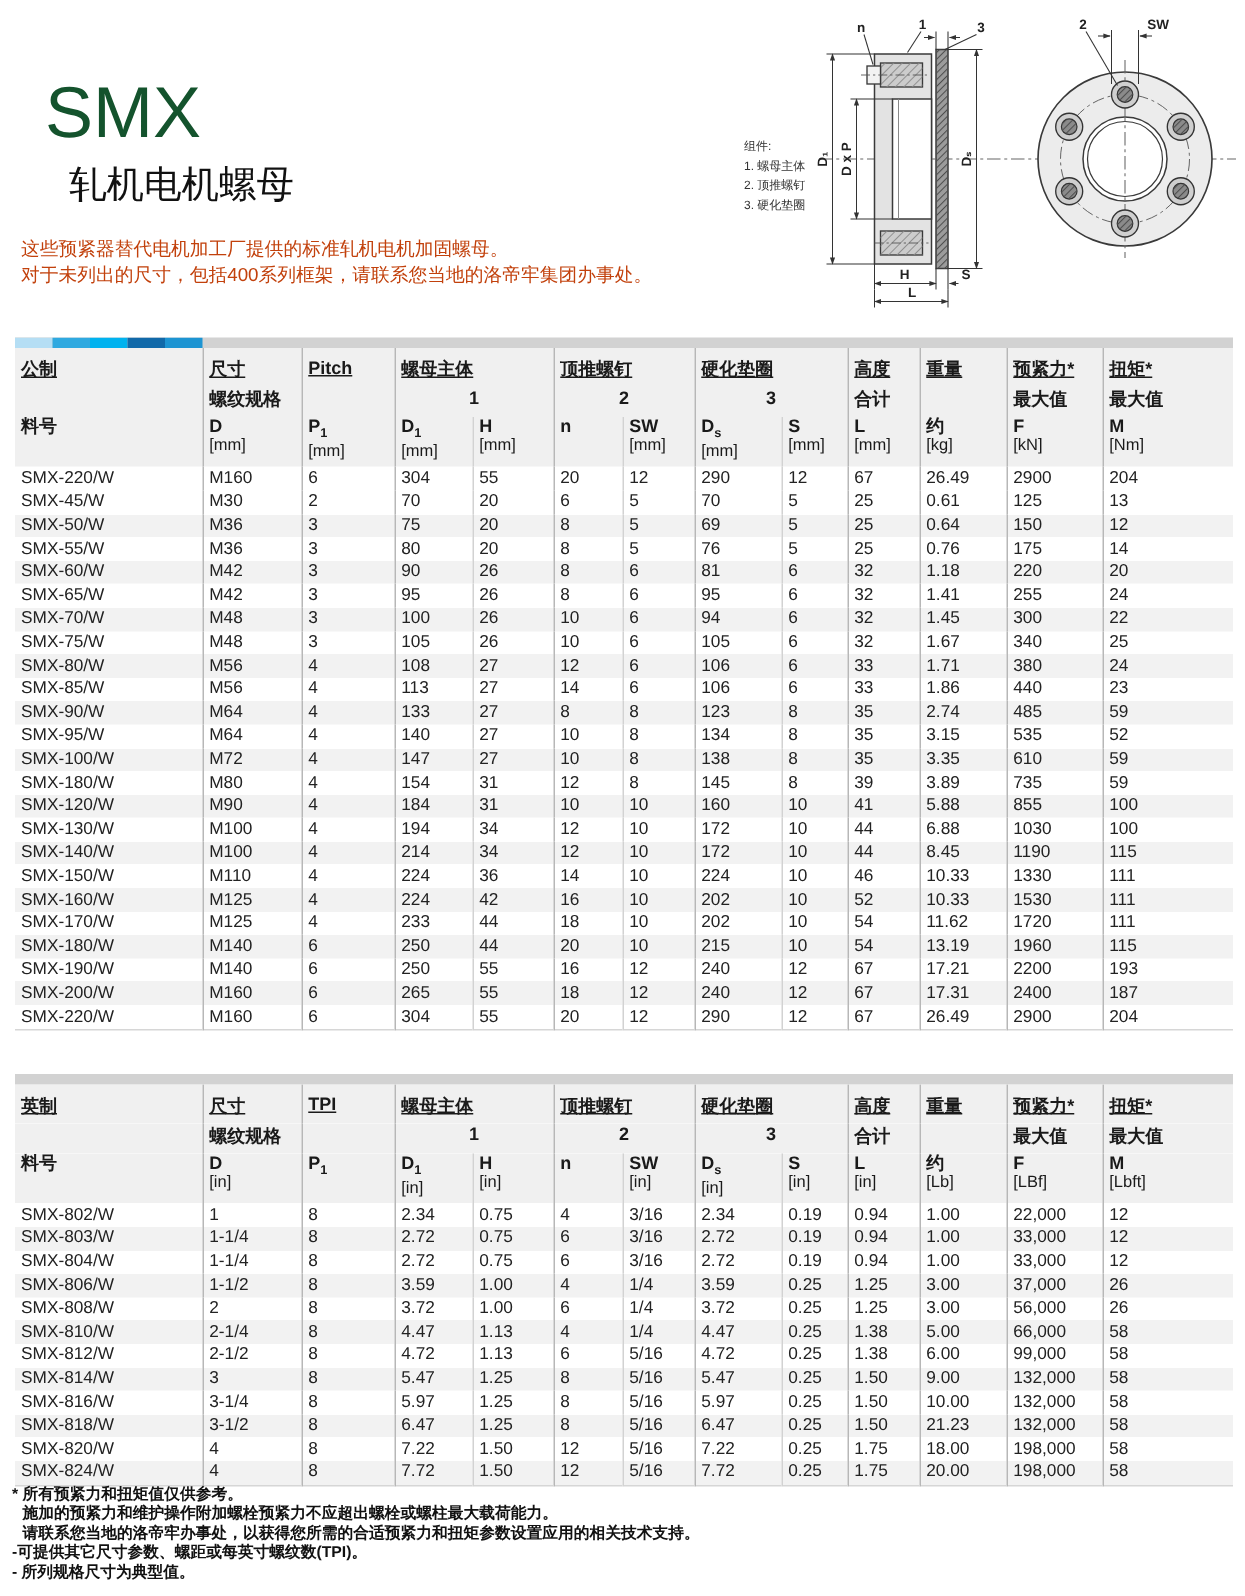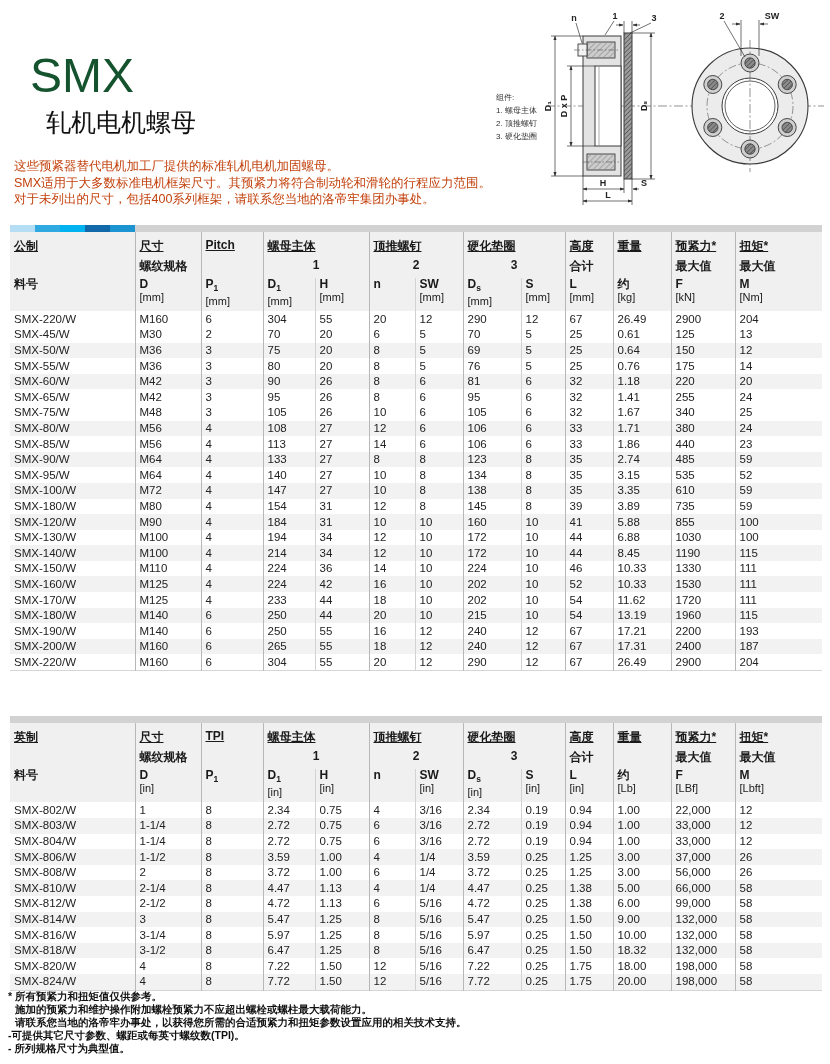--- a/index.html
+++ b/index.html
@@ -36,21 +36,20 @@
 </head>
 <body>
 
 <div class="page">
 
   <div class="title">SMX</div>
   <div class="subtitle">轧机电机螺母</div>
 
   <div class="intro">
     <div>这些预紧器替代电机加工厂提供的标准轧机电机加固螺母。</div>
-    <div>SMX适用于大多数标准电机框架尺寸。其预紧力将符合制动轮和滑轮的行程应力范围。</div>
     <div>对于未列出的尺寸，包括400系列框架，请联系您当地的洛帝牢集团办事处。</div>
   </div>
 
   <svg class="drawing" width="342" height="200" viewBox="0 0 342 200">
     <defs>
       <marker id="arr" viewBox="0 0 10 10" refX="9" refY="5" markerWidth="7" markerHeight="7" orient="auto-start-reverse">
         <path d="M0,1.5 L10,5 L0,8.5 z" fill="#333"></path>
       </marker>
       <pattern id="hatch" width="4" height="4" patternTransform="rotate(45)" patternUnits="userSpaceOnUse">
         <line x1="0" y1="0" x2="0" y2="4" stroke="#8a8a8a" stroke-width="1.2"></line>
@@ -329,20 +328,35 @@
             <td class="is">26</td>
             <td class="gs">8</td>
             <td class="is">6</td>
             <td class="gs">95</td>
             <td class="is">6</td>
             <td class="gs">32</td>
             <td class="gs">1.41</td>
             <td class="gs">255</td>
             <td class="gs">24</td>
           </tr>
+          <tr class="alt">
+            <td>SMX-70/W</td>
+            <td class="gs">M48</td>
+            <td class="gs">3</td>
+            <td class="gs">100</td>
+            <td class="is">26</td>
+            <td class="gs">10</td>
+            <td class="is">6</td>
+            <td class="gs">94</td>
+            <td class="is">6</td>
+            <td class="gs">32</td>
+            <td class="gs">1.45</td>
+            <td class="gs">300</td>
+            <td class="gs">22</td>
+          </tr>
           <tr>
             <td>SMX-75/W</td>
             <td class="gs">M48</td>
             <td class="gs">3</td>
             <td class="gs">105</td>
             <td class="is">26</td>
             <td class="gs">10</td>
             <td class="is">6</td>
             <td class="gs">105</td>
             <td class="is">6</td>
@@ -794,21 +808,21 @@
             <td>SMX-818/W</td>
             <td class="gs">3-1/2</td>
             <td class="gs">8</td>
             <td class="gs">6.47</td>
             <td class="is">1.25</td>
             <td class="gs">8</td>
             <td class="is">5/16</td>
             <td class="gs">6.47</td>
             <td class="is">0.25</td>
             <td class="gs">1.50</td>
-            <td class="gs">18.32</td>
+            <td class="gs">21.23</td>
             <td class="gs">132,000</td>
             <td class="gs">58</td>
           </tr>
           <tr>
             <td>SMX-820/W</td>
             <td class="gs">4</td>
             <td class="gs">8</td>
             <td class="gs">7.22</td>
             <td class="is">1.50</td>
             <td class="gs">12</td>

